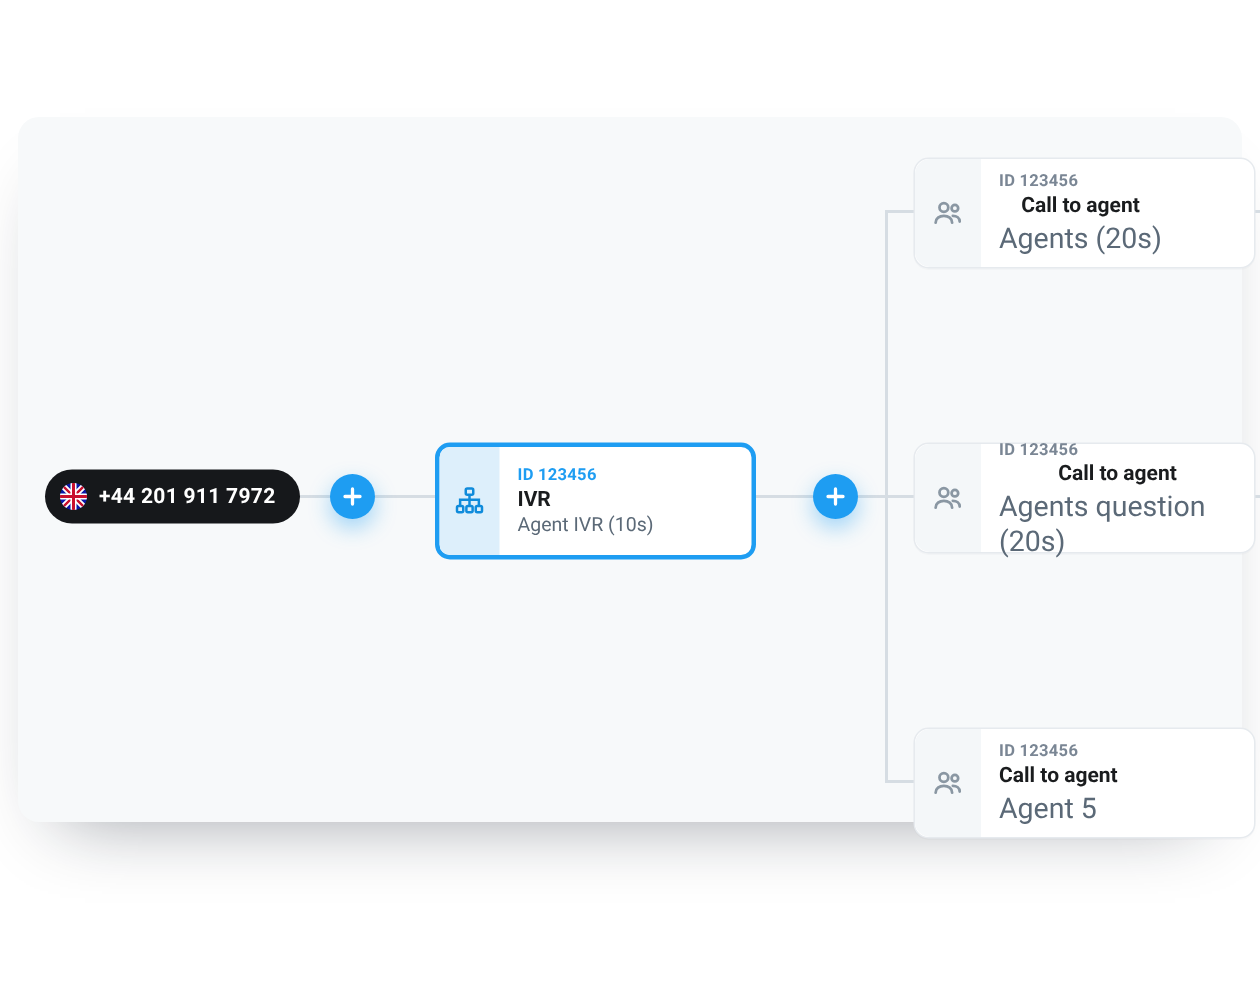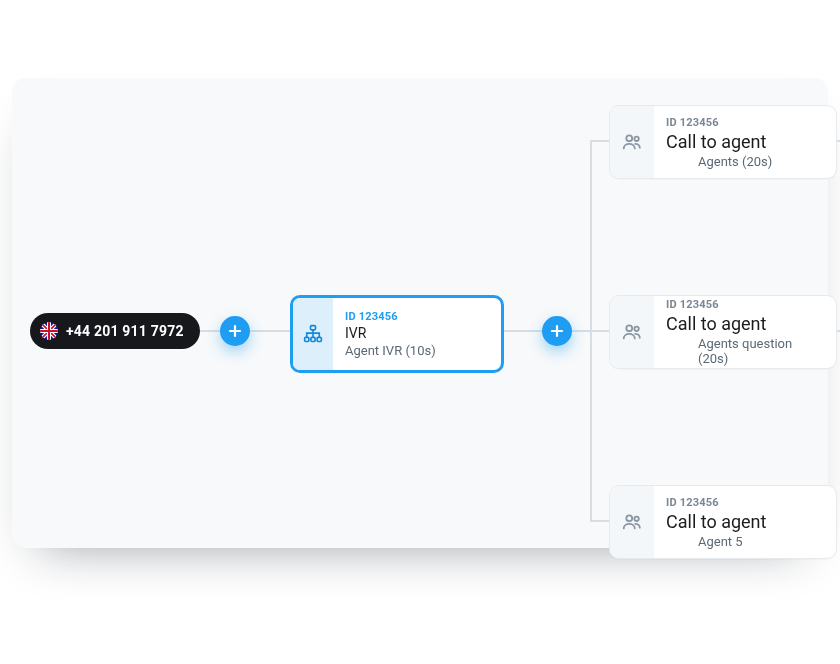--- a/index.html
+++ b/index.html
@@ -99,21 +99,21 @@
     display:flex; align-items:center; justify-content:center;
     flex: 0 0 auto;
   }
   .ivr-icon-tile svg { color: var(--blue-dark); }
   .ivr-body {
     padding: 8px 12px;
     display:flex; flex-direction: column; justify-content: center;
     gap: 2px;
   }
   .id-label { font-size: 11px; font-weight: 700; color: var(--blue); letter-spacing: 0.2px; }
-  .title-label { font-size: 14px; font-weight: 400; color: var(--ink); }
+  .title-label { font-size: 14px; font-weight: 700; color: var(--ink); }
   .sub-label { font-size: 13px; color: #5B6977; }
 
   
   .target-node {
     position: absolute;
     left: 597px;
     width: 226px;
     height: 72px;
     border-radius: 10px;
     background: var(--card-bg);
@@ -129,22 +129,22 @@
     border-top-left-radius: 10px;
     border-bottom-left-radius: 10px;
   }
   .target-icon-tile svg { color: #8A97A3; }
   .target-body {
     padding: 8px 12px;
     display:flex; flex-direction: column; justify-content: center;
     gap: 2px;
   }
   .target-id { font-size: 11px; font-weight: 700; color: var(--muted); letter-spacing: 0.2px; }
-  .target-title { font-size: 18px; font-weight: 400; color: var(--ink); }
-  .target-sub { font-size: 13px; color: #5B6977; margin-left: 32px; }
+  .target-title { font-size: 14px; font-weight: 700; color: var(--ink); text-align: center; }
+  .target-sub { font-size: 19px; color: #5B6977; }
 </style>
 </head>
 <body>
 
 <div class="canvas">
   <div class="panel">
 
     <div class="line" style="top:252px; left:174px; width:36px; height:2px;"></div>
 
     <div class="line" style="top:252px; left:238px; width:42px; height:2px;"></div>

